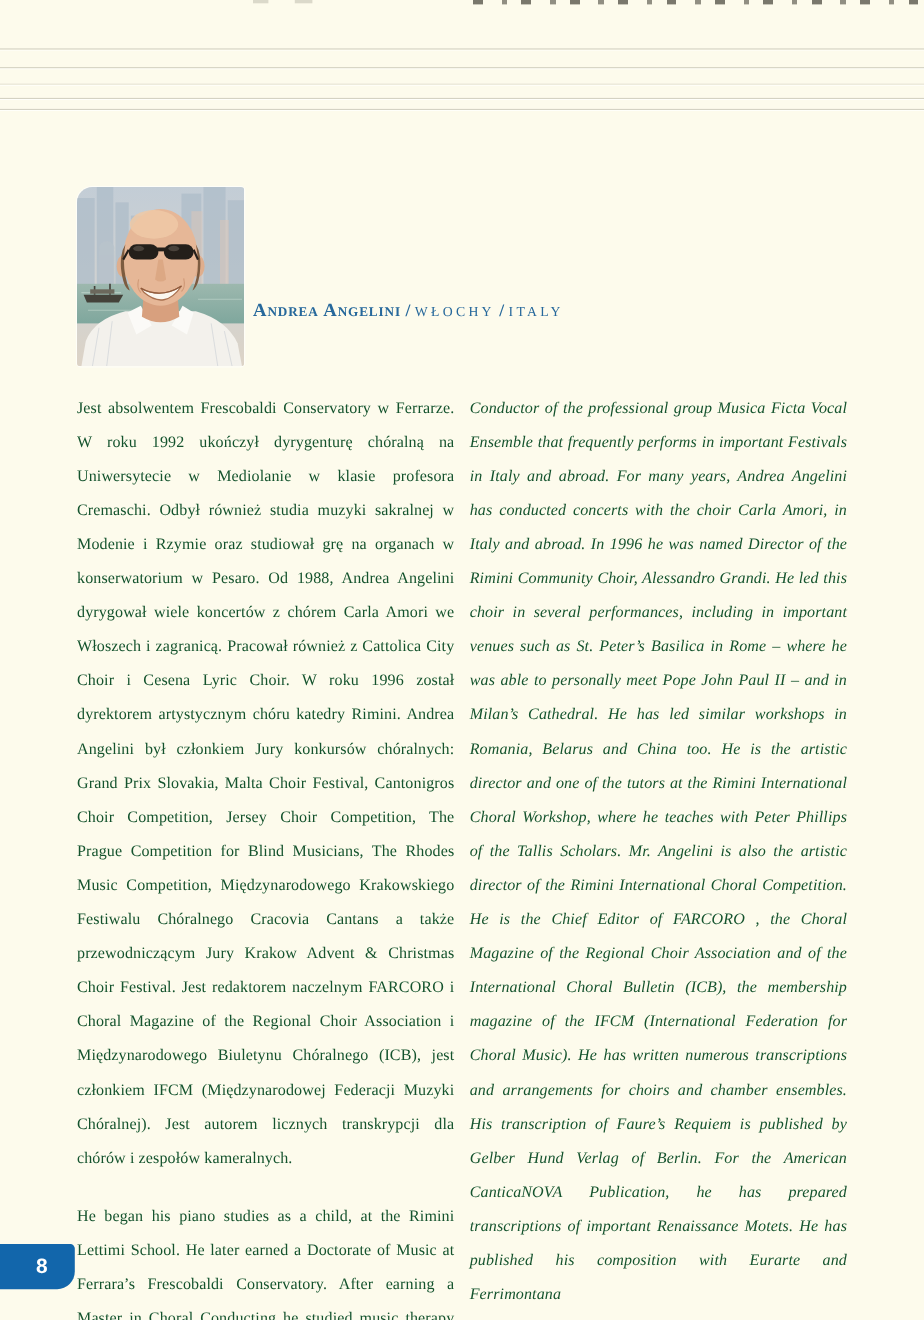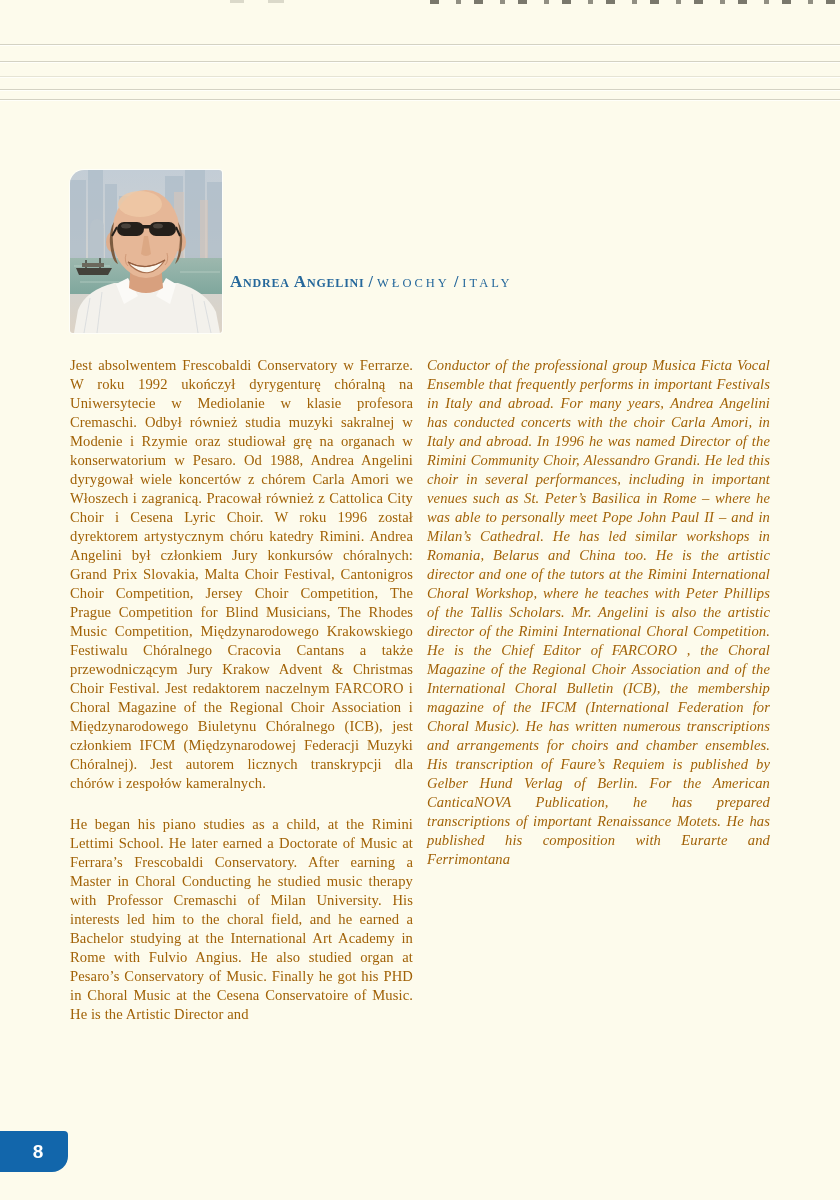--- a/index.html
+++ b/index.html
@@ -70,23 +70,23 @@
   }
 
   
   .textblock { position: absolute; left: 70px; top: 356px; width: 700px; }
   .col { position: absolute; top: 0; width: 343px; }
   .col.left  { left: 0; }
   .col.right { left: 357px; font-style: italic; }
   .col p {
     margin: 0 0 21.7px 0;
     font-size: 14.6px;
-    line-height: 19px;
+    line-height: 31px;
     text-align: justify;
-    color: #a16207;
+    color: #14532d;
     letter-spacing: 0.1px;
   }
 
   
   .page-num-tab {
     position: absolute; left: 0; top: 1131px;
     width: 68px; height: 41px;
     background: #1266ab;
     border-radius: 0 4px 16px 0;
     display: flex; align-items: center; justify-content: center;

